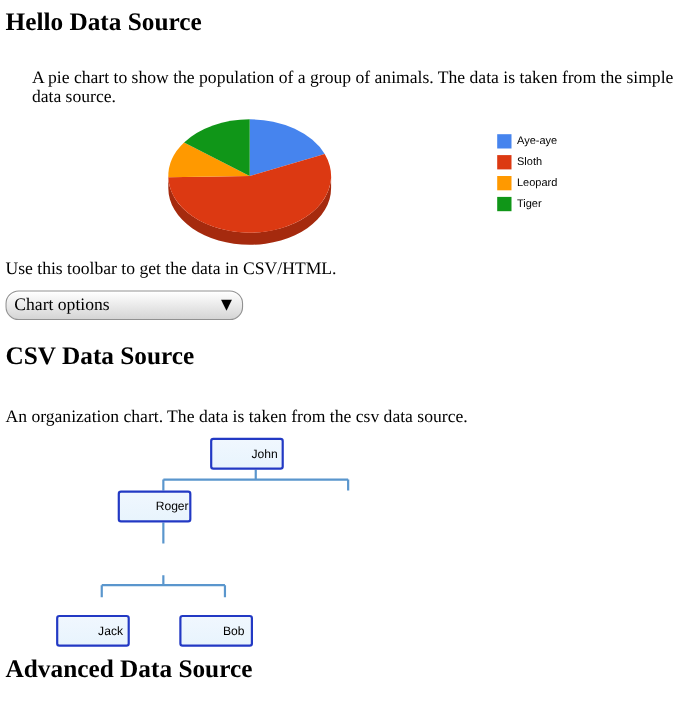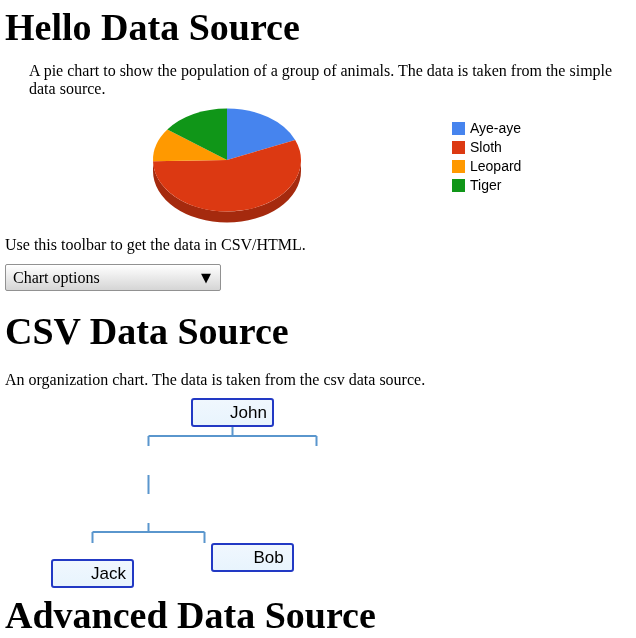--- a/index.html
+++ b/index.html
@@ -3,69 +3,69 @@
 <meta charset="utf-8">
 <style>
   html,body{margin:0;padding:0;}
   body{
     width:636px;height:638px;position:relative;overflow:hidden;
     background:#ffffff;color:#000;
     font-family:"Liberation Serif", serif;
   }
   .h{
     position:absolute;left:5px;margin:0;
-    font-size:38px;font-weight:bold;line-height:1.1;
+    font-size:23px;font-weight:bold;line-height:1.1;
     font-family:"Liberation Serif", serif;
   }
   .h.hello{top:7px;}
   .h.csv{top:311px;}
   .h.adv{top:595px;}
   .p{
     position:absolute;left:5px;margin:0;
     font-size:16px;line-height:1.15;
   }
   .p.p-pie{top:62px;margin-left:24px;}
   .p.p-toolbar{top:236px;}
   .p.p-org{top:371px;}
 
   
   .pie-widget{position:absolute;left:0;top:100px;width:636px;height:135px;}
   .pie-widget svg{position:absolute;left:0;top:0;}
   .legend-item{
     position:absolute;left:452px;display:flex;align-items:center;
-    font-family:"Liberation Sans", sans-serif;font-size:14px;line-height:13px;
+    font-family:"Liberation Sans", sans-serif;font-size:10px;line-height:13px;
   }
   .legend-swatch{width:13px;height:13px;display:inline-block;margin-right:5px;flex:0 0 13px;}
 
   
   .toolbar{
     position:absolute;left:5px;top:264px;width:216px;height:27px;
-    box-sizing:border-box;border:1px solid #919191;border-radius:2px;
+    box-sizing:border-box;border:1px solid #919191;border-radius:12px;
     background:linear-gradient(#ffffff,#d5d5d5);
     box-shadow:inset 0 1px 0 #ffffff;
     display:flex;align-items:center;cursor:pointer;
   }
   .toolbar .tb-label{
     font-size:16px;padding-left:7px;flex:1 1 auto;
     font-family:"Liberation Serif", serif;
   }
   .toolbar .tri{
     font-size:13px;line-height:13px;padding-right:9px;color:#000;
     font-family:"DejaVu Sans", sans-serif;
   }
 
   
   .org{position:absolute;left:0;top:397px;width:636px;height:176px;}
   .org svg{position:absolute;left:0;top:0;}
   .org-node{
-    position:absolute;width:83px;height:29px;box-sizing:border-box;
+    position:absolute;width:67px;height:29px;box-sizing:border-box;
     background:linear-gradient(#eef6fe,#e2f0fc);
     border:2px solid #2239c4;border-radius:3px;
     display:flex;align-items:center;justify-content:center;
-    font-family:"Liberation Sans", sans-serif;font-size:17px;color:#000;
+    font-family:"Liberation Sans", sans-serif;font-size:11px;color:#000;
     cursor:default;
     padding-left:32px;
   }
 </style>
 </head>
 <body>
 
 <h1 class="h hello">Hello Data Source</h1>
 <p class="p p-pie">A pie chart to show the population of a group of animals. The data is taken from the simple data source.</p>
 
@@ -104,17 +104,18 @@
 </div>
 
 <h1 class="h csv">CSV Data Source</h1>
 <p class="p p-org">An organization chart. The data is taken from the csv data source.</p>
 
 <div class="org" id="org-chart">
   <svg id="org-lines" width="636" height="176">
       <path d="M232.5 30 L232.5 39 M148.5 39 L316.5 39 M148.5 39 L148.5 49 M316.5 39 L316.5 49 M148.5 78 L148.5 97 M148.5 126 L148.5 135 M92.5 135 L204.5 135 M92.5 135 L92.5 146 M204.5 135 L204.5 146" stroke="#5a96cd" stroke-width="2" fill="none"></path>
     </svg>
 <div class="org-node" style="left: 191px; top: 1px; background: linear-gradient(rgb(240, 247, 254), rgb(232, 244, 253)); border-color: rgb(34, 57, 196);">John</div>
+    <div class="org-node" style="left: 107px; top: 49px; background: linear-gradient(rgb(240, 247, 254), rgb(232, 244, 253)); border-color: rgb(34, 57, 196);">Roger</div>
     <div class="org-node" style="left: 51px; top: 162px; background: linear-gradient(rgb(240, 247, 254), rgb(232, 244, 253)); border-color: rgb(34, 57, 196);">Jack</div>
-    <div class="org-node" style="left: 163px; top: 146px; background: linear-gradient(rgb(240, 247, 254), rgb(232, 244, 253)); border-color: rgb(34, 57, 196); margin-left: 48px;">Bob</div>
+    <div class="org-node" style="left: 163px; top: 162px; background: linear-gradient(rgb(240, 247, 254), rgb(232, 244, 253)); border-color: rgb(34, 57, 196);">Bob</div>
   </div>
 
 <h1 class="h adv">Advanced Data Source</h1>
 
 </body></html>

